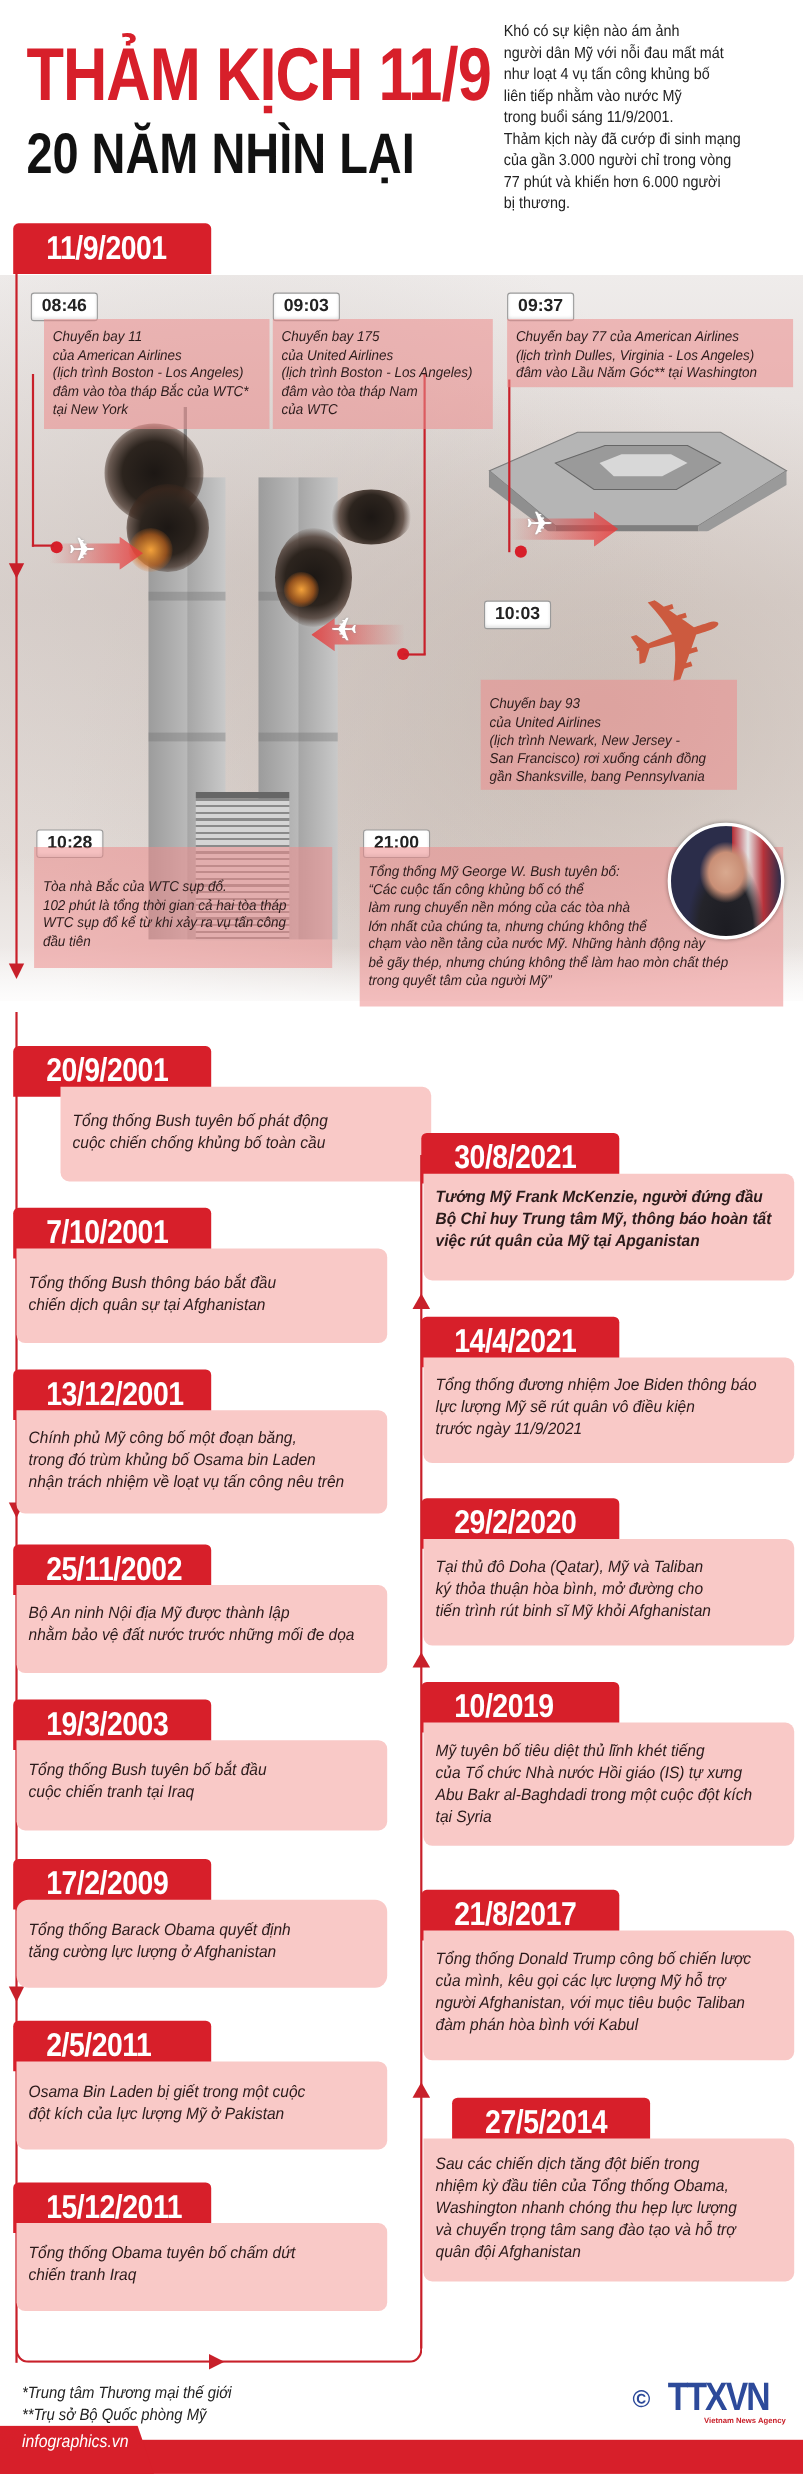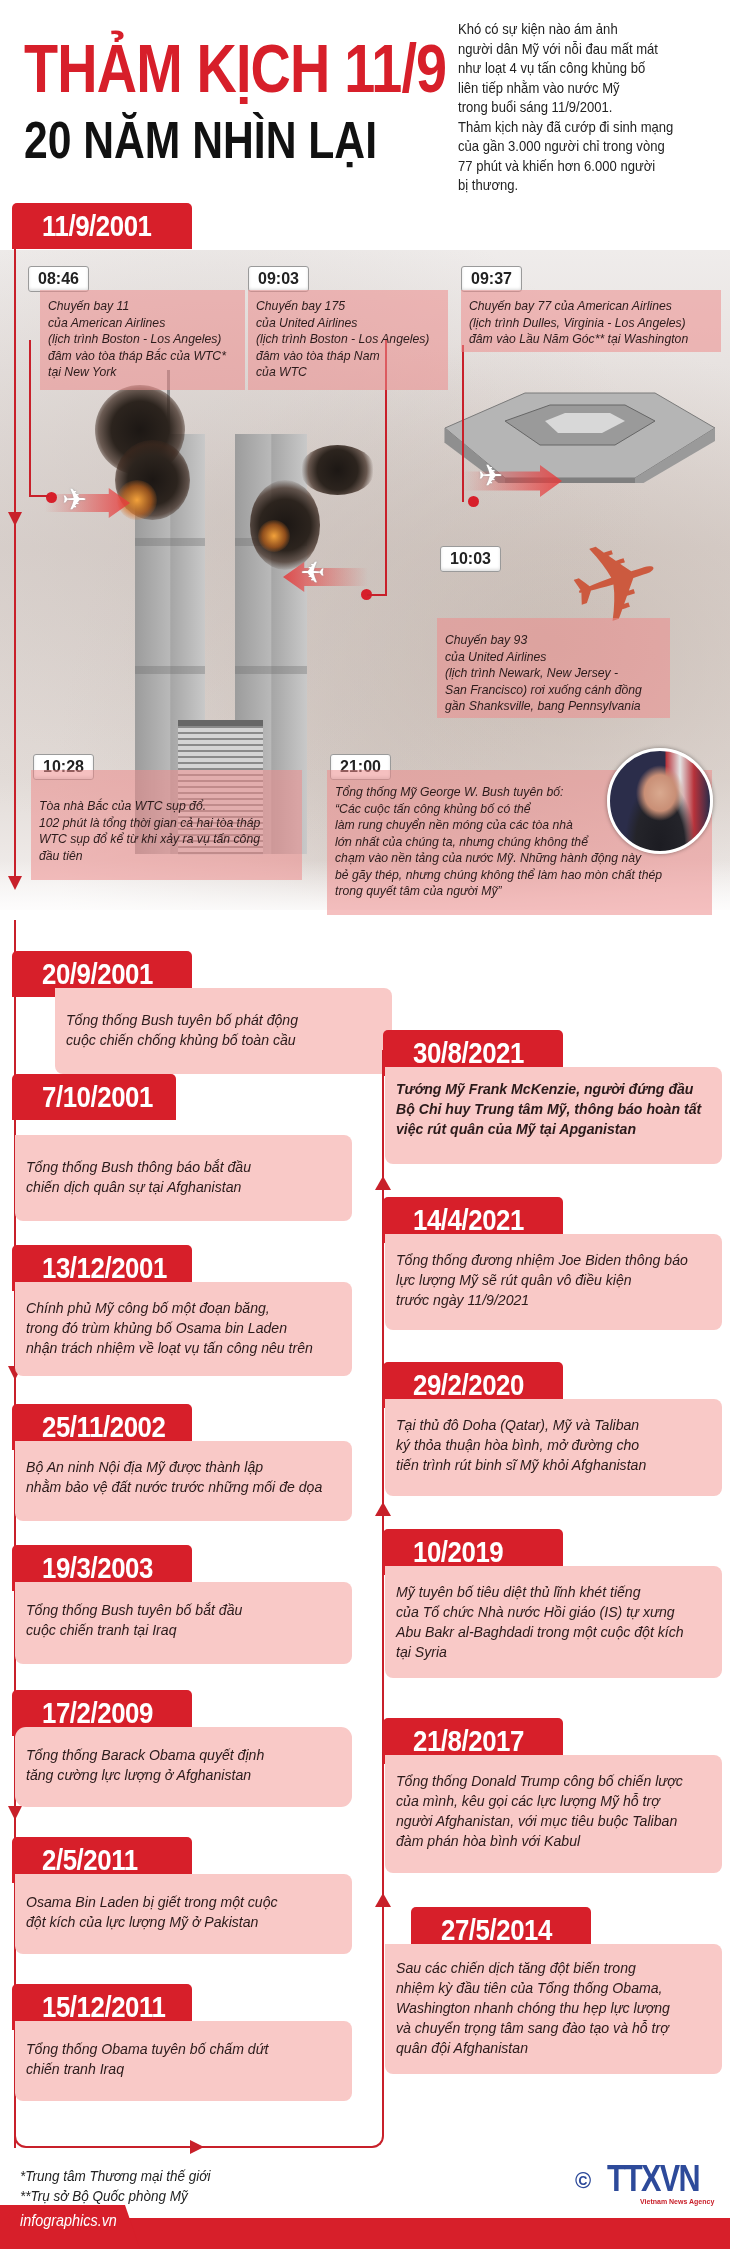--- a/index.html
+++ b/index.html
@@ -194,21 +194,21 @@
 <div class="abs vline" style="left:14px; top:920px; height:1228px;"></div>
 <div class="abs arrow-down" style="left:8px; top:1366px;"></div>
 <div class="abs arrow-down" style="left:8px; top:1806px;"></div>
 
 <div class="abs tab" style="left:12px; top:951px; width:180px;"><span>20/9/2001</span></div>
 <div class="abs evt-box" style="left:15px; top:988px; width:337px; height:86px; padding-top:22px;margin-left:40px;">
   <span>Tổng thống Bush tuyên bố phát động</span>
     <span>cuộc chiến chống khủng bố toàn cầu</span>
 </div>
 
-<div class="abs tab" style="left:12px; top:1074px; width:164px;"><span>7/10/2001</span></div>
+<div class="abs tab" style="left:12px; top:1098px; width:180px;"><span>7/10/2001</span></div>
 <div class="abs evt-box" style="left:15px; top:1135px; width:337px; height:86px; padding-top:22px;">
   <span>Tổng thống Bush thông báo bắt đầu</span>
     <span>chiến dịch quân sự tại Afghanistan</span>
 </div>
 
 <div class="abs tab" style="left:12px; top:1245px; width:180px;"><span>13/12/2001</span></div>
 <div class="abs evt-box" style="left:15px; top:1282px; width:337px; height:94px; padding-top:16px;">
   <span>Chính phủ Mỹ công bố một đoạn băng,</span>
     <span>trong đó trùm khủng bố Osama bin Laden</span>
     <span>nhận trách nhiệm về loạt vụ tấn công nêu trên</span>

